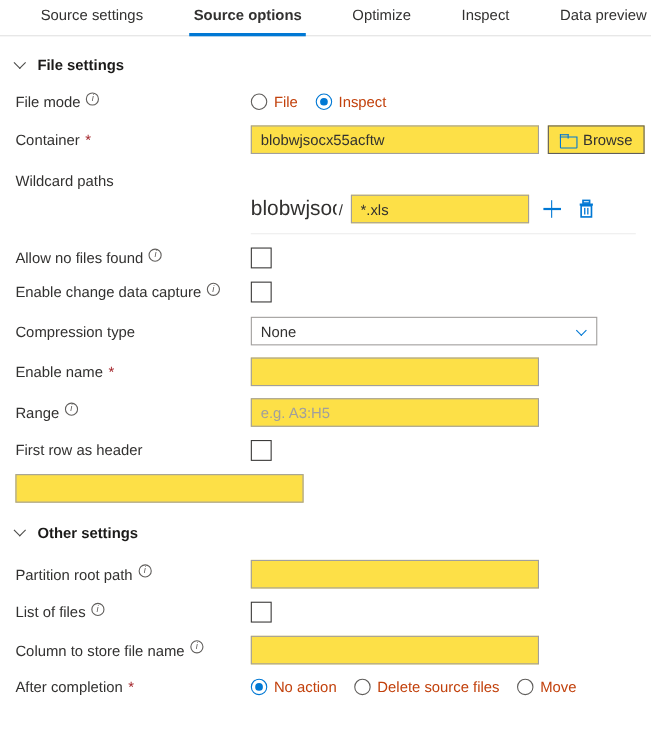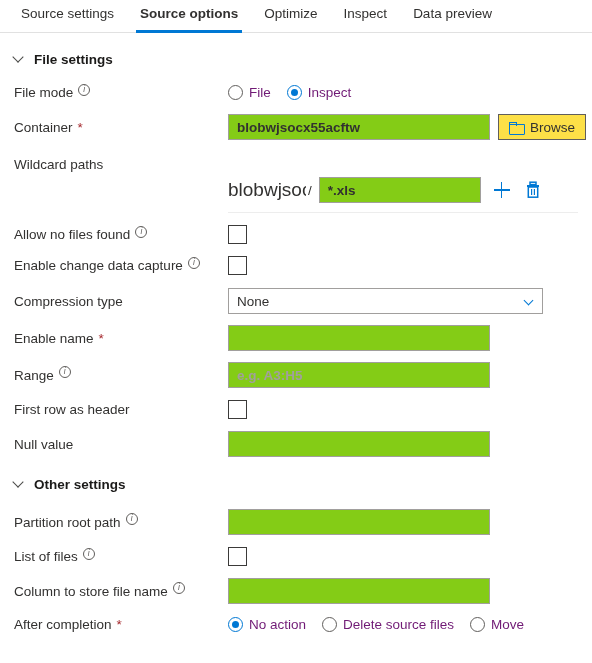--- a/index.html
+++ b/index.html
@@ -11,22 +11,23 @@
     color: #323130;
     overflow: hidden;
   }
 
   
   .tabbar {
     position: relative;
     display: flex;
     align-items: flex-end;
     height: 33px;
-    padding-left: 8px;
+    padding-left: 24px;
     border-bottom: 1px solid #e1e1e1;
+    gap: 20px;
   }
   .tab {
     position: relative;
     font-size: 13.5px;
     color: #323130;
     padding: 6px 13px 10px 13px;
     white-space: nowrap;
     cursor: pointer;
     line-height: 16px;
   }
@@ -99,27 +100,26 @@
     top: -3px;
   }
   .info-icon span { position: relative; top: -0.5px; }
 
   .control { display: flex; align-items: center; }
 
   
   .textbox {
     height: 26px;
     border: 1px solid #a19f9d;
-    background: #84cc16;
+    background: #fde047;
     font-family: "Liberation Sans", sans-serif;
     font-size: 13.5px;
     color: #323130;
     padding: 0 8px;
     outline: none;
-    font-weight: bold;
   }
   .textbox::placeholder { color: #a19f9d; }
   .w-main { width: 262px; }
 
   .dropdown {
     width: 315px; height: 26px;
     border: 1px solid #a19f9d;
     background: #fff;
     display: flex;
     align-items: center;
@@ -186,21 +186,21 @@
     width: 19px; height: 19px;
     border: 1.4px solid #3b3a39;
     background: #fff;
     cursor: pointer;
   }
   .radio-group { display: flex; align-items: center; }
   .radio-opt {
     display: flex;
     gap: 6px;
     font-size: 13.5px;
-    color: #701a75;
+    color: #c2410c;
     cursor: pointer;
     margin-right: 16px;
   }
   .radio-opt:last-child { margin-right: 0; }
   .radio {
     width: 15px; height: 15px;
     border-radius: 50%;
     border: 1.3px solid #605e5c;
     background: #fff;
     position: relative;
@@ -398,23 +398,20 @@
   <div class="label">
     <span>First row as header</span>
   </div>
   <div class="control">
     <span class="checkbox"></span>
   </div>
 </div>
 
 <div style="height:12px"></div>
 <div class="row">
-  <div class="label">
-    <span>Null value</span>
-  </div>
   <div class="control">
     <input class="textbox w-main" type="text" value="" style="">
   </div>
 </div>
 
 <div style="height:20px"></div>
 <div class="section-header">
   <span class="chevron"></span>
   <span>Other settings</span>
 </div>

